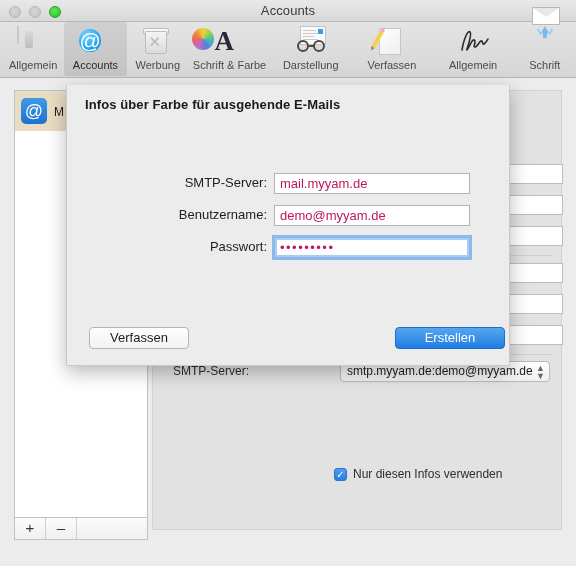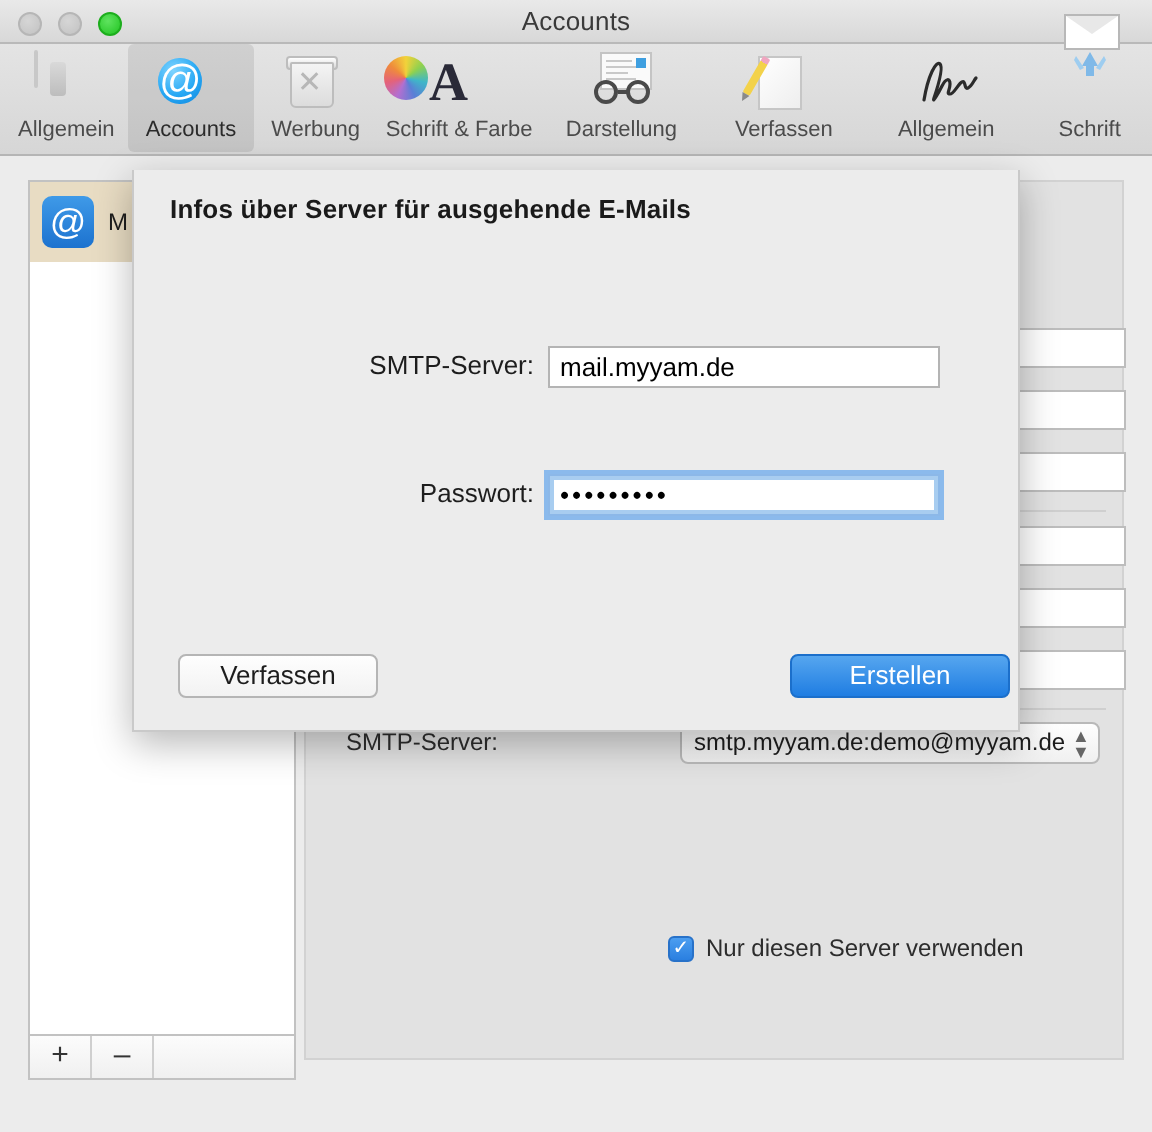--- a/index.html
+++ b/index.html
@@ -388,21 +388,21 @@
   }
   .form-row .ffield {
     position: absolute;
     left: 207px;
     width: 196px;
     height: 21px;
     background: #ffffff;
     border: 1px solid #b4b4b4;
     box-sizing: border-box;
     font-size: 13px;
-    color: #000000;
+    color: #be185d;
     line-height: 19px;
     padding-left: 5px;
     overflow: hidden;
     white-space: nowrap;
   }
   .form-row .ffield.focused {
     border: 1px solid #8cb8e8;
     outline: 2px solid #a8cdf0;
     outline-offset: -3px;
     box-shadow: 0 0 0 2px rgba(122,178,236,0.85);
@@ -546,21 +546,21 @@
     <div class="row-smtp">
       <span class="lbl">SMTP-Server:</span>
       <div class="popup">
         <span>smtp.myyam.de:demo@myyam.de</span>
         <span class="arrows">▲<br>▼</span>
       </div>
     </div>
 
     <div class="row-check">
       <span class="cbox">✓</span>
-      <span class="cbox-label">Nur diesen Server verwenden</span>
+      <span class="cbox-label">Nur diesen Infos verwenden</span>
     </div>
 
     <div class="accounts-list">
       <div class="account-row">
         <span class="account-icon">@</span>
         <span class="account-text">
           <span class="account-name">M</span>
           <span class="account-type">IM</span>
         </span>
       </div>
@@ -569,28 +569,30 @@
     <div class="list-footer">
       <span class="lf-btn">+</span>
       <span class="lf-btn">–</span>
       <span class="lf-spacer"></span>
     </div>
 
   </div>
 
   <div class="sheet-dialog">
 
-    <div class="sheet-title">Infos über Server für ausgehende E-Mails</div>
+    <div class="sheet-title">Infos über Farbe für ausgehende E-Mails</div>
 
     <div class="form-row" style="top:88px;">
       <span class="flabel">SMTP-Server:</span>
       <span class="ffield">mail.myyam.de</span>
     </div>
 
     <div class="form-row" style="top:120px;">
+      <span class="flabel">Benutzername:</span>
+      <span class="ffield">demo@myyam.de</span>
     </div>
 
     <div class="form-row" style="top:152px;">
       <span class="flabel">Passwort:</span>
       <span class="ffield focused pw-dots">•••••••••</span>
     </div>
 
     <div class="btn plain" style="left:22px; top:242px; width:100px;">Verfassen</div>
     <div class="btn primary" style="left:328px; top:242px; width:110px;">Erstellen</div>
 

